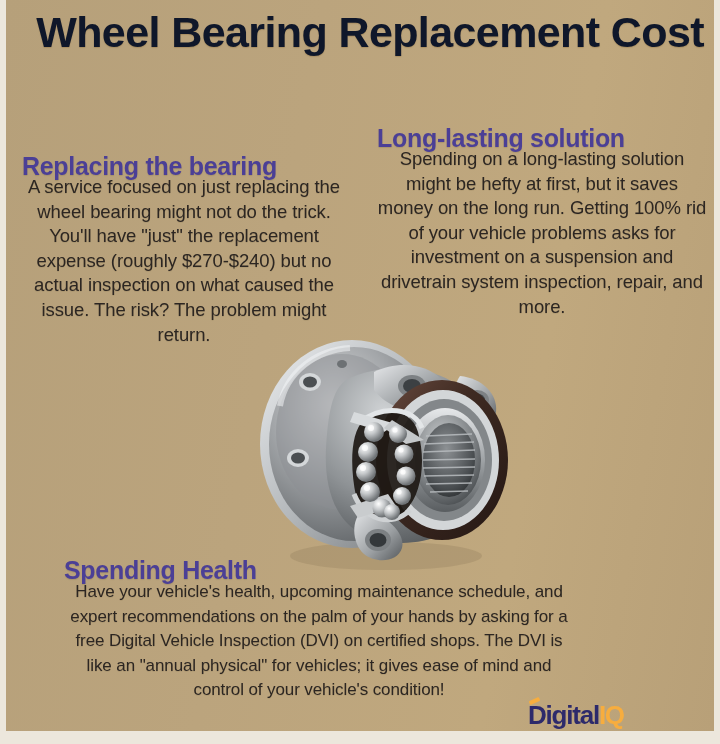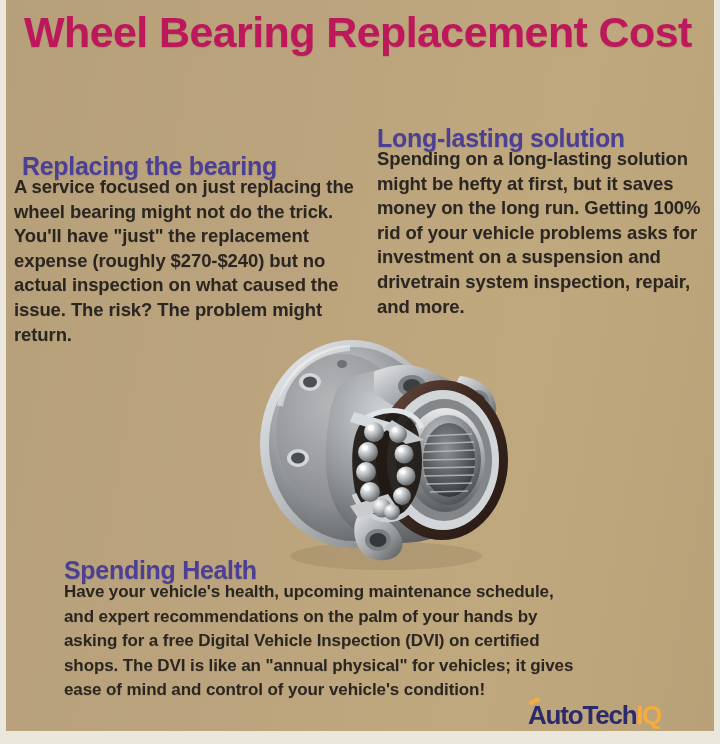--- a/index.html
+++ b/index.html
@@ -37,44 +37,46 @@
     position: absolute; left: 0; bottom: 0; width: 720px; height: 13px;
     background: #ece7dc;
   }
 
   
   .title {
     position: absolute;
     left: 24px;
     top: 8px;
     width: 680px;
-    color: #be185d;
+    color: #0f172a;
     font-size: 43px;
     line-height: 49px;
     font-weight: bold;
     letter-spacing: -0.6px;
     text-shadow: 0 1px 1px rgba(120,85,25,0.25);
+    text-align: right;
   }
 
   
   .heading {
     position: absolute;
     color: #4b3f96;
     font-weight: bold;
     letter-spacing: -0.3px;
     text-shadow: 0 1px 1px rgba(90,80,40,0.18);
     margin-top: 10px;
   }
   .body {
     position: absolute;
     color: #2c2622;
-    font-weight: bold;
+    font-weight: normal;
     letter-spacing: -0.1px;
     white-space: pre-line;
     text-shadow: 0 1px 0.5px rgba(130,110,70,0.18);
+    text-align: center;
   }
 
   #h-left   { left: 22px;  top: 142px; font-size: 25px; line-height: 28px; }
   #p-left   { left: 14px;  top: 175px; width: 340px; font-size: 18.5px; line-height: 24.6px; }
 
   #h-right  { left: 377px; top: 114px; font-size: 25px; line-height: 28px; }
   #p-right  { left: 377px; top: 147px; width: 330px; font-size: 18.5px; line-height: 24.6px; }
 
   #h-bottom { left: 64px;  top: 546px; font-size: 25px; line-height: 28px; }
   #p-bottom { left: 64px;  top: 580px; width: 510px; font-size: 17px; line-height: 24.6px; }
@@ -288,18 +290,18 @@
       </g>
 
       <path d="M34 78 C40 44, 70 22, 104 20" stroke="#f2f4f5" stroke-width="6" fill="none" opacity="0.55"></path>
     </svg>
   </div>
 
   <div class="heading" id="h-bottom">Spending Health</div>
   <div class="body" id="p-bottom">Have your vehicle's health, upcoming maintenance schedule, and expert recommendations on the palm of your hands by asking for a free Digital Vehicle Inspection (DVI) on certified shops. The DVI is like an "annual physical" for vehicles; it gives ease of mind and control of your vehicle's condition!</div>
 
   <div class="logo">
-    <span class="logo-main">AutoTech</span>
+    <span class="logo-main">Digital</span>
     <span class="logo-accent"></span>
     <span class="logo-iq">IQ</span>
   </div>
 
 </div>
 
 </body></html>

